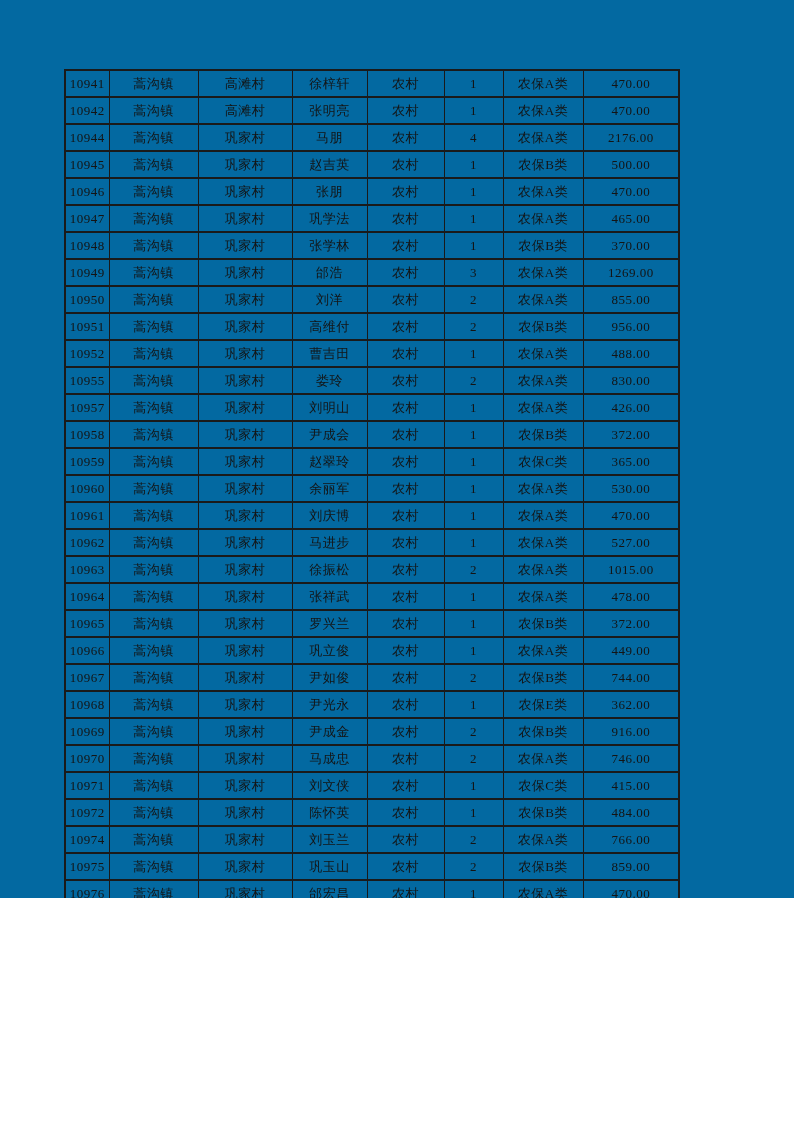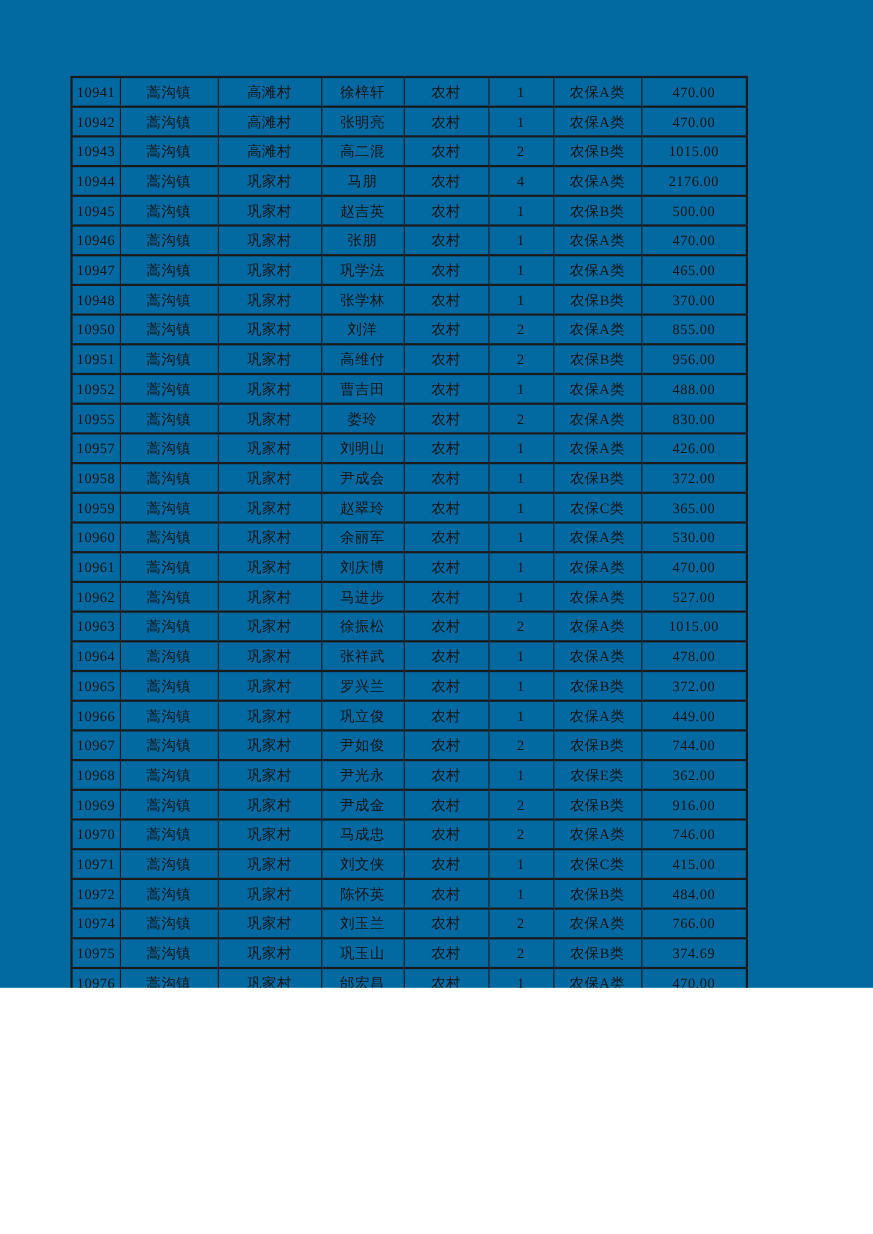--- a/index.html
+++ b/index.html
@@ -70,30 +70,20 @@
           <td>10942</td>
           <td>蒿沟镇</td>
           <td>高滩村</td>
           <td>张明亮</td>
           <td>农村</td>
           <td>1</td>
           <td>农保A类</td>
           <td>470.00</td>
         </tr>
         <tr>
-          <td>10943</td>
-          <td>蒿沟镇</td>
-          <td>高滩村</td>
-          <td>高二混</td>
-          <td>农村</td>
-          <td>2</td>
-          <td>农保B类</td>
-          <td>1015.00</td>
-        </tr>
-        <tr>
           <td>10944</td>
           <td>蒿沟镇</td>
           <td>巩家村</td>
           <td>马朋</td>
           <td>农村</td>
           <td>4</td>
           <td>农保A类</td>
           <td>2176.00</td>
         </tr>
         <tr>
@@ -128,20 +118,30 @@
         </tr>
         <tr>
           <td>10948</td>
           <td>蒿沟镇</td>
           <td>巩家村</td>
           <td>张学林</td>
           <td>农村</td>
           <td>1</td>
           <td>农保B类</td>
           <td>370.00</td>
+        </tr>
+        <tr>
+          <td>10949</td>
+          <td>蒿沟镇</td>
+          <td>巩家村</td>
+          <td>邰浩</td>
+          <td>农村</td>
+          <td>3</td>
+          <td>农保A类</td>
+          <td>1269.00</td>
         </tr>
         <tr>
           <td>10950</td>
           <td>蒿沟镇</td>
           <td>巩家村</td>
           <td>刘洋</td>
           <td>农村</td>
           <td>2</td>
           <td>农保A类</td>
           <td>855.00</td>
@@ -347,21 +347,21 @@
           <td>766.00</td>
         </tr>
         <tr>
           <td>10975</td>
           <td>蒿沟镇</td>
           <td>巩家村</td>
           <td>巩玉山</td>
           <td>农村</td>
           <td>2</td>
           <td>农保B类</td>
-          <td>374.69</td>
+          <td>859.00</td>
         </tr>
         <tr>
           <td>10976</td>
           <td>蒿沟镇</td>
           <td>巩家村</td>
           <td>邰宏昌</td>
           <td>农村</td>
           <td>1</td>
           <td>农保A类</td>
           <td>470.00</td>

